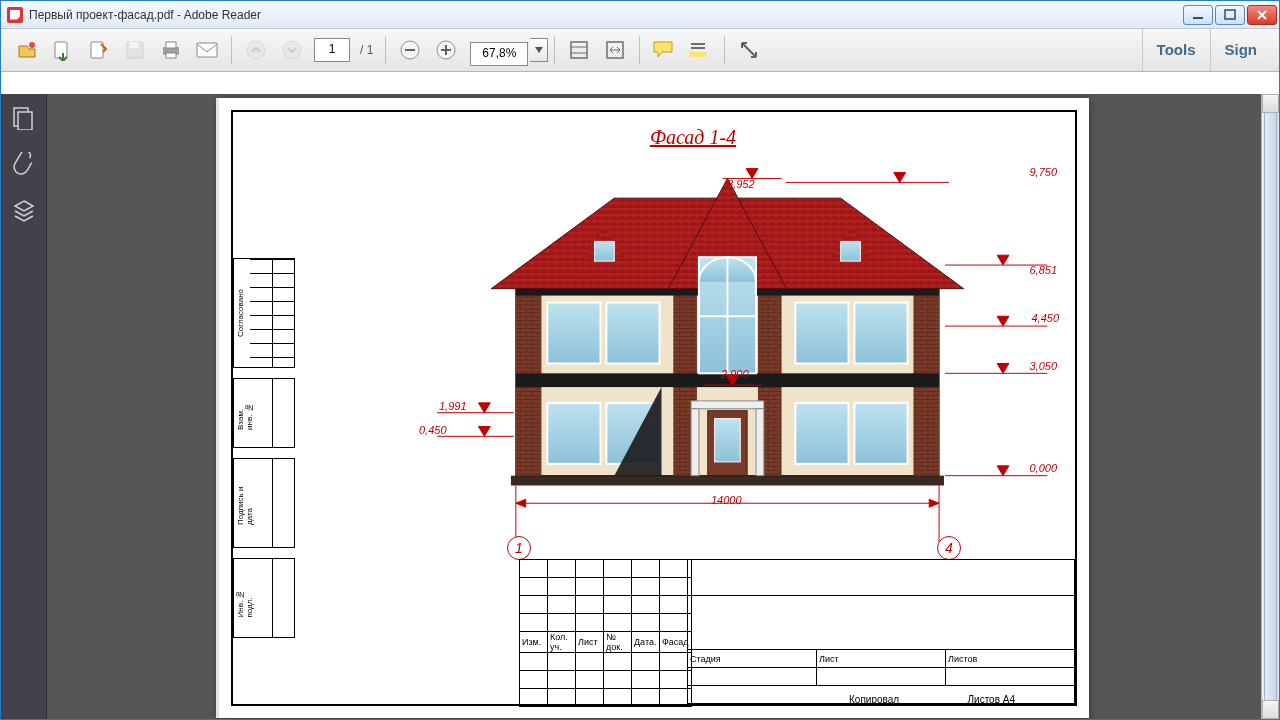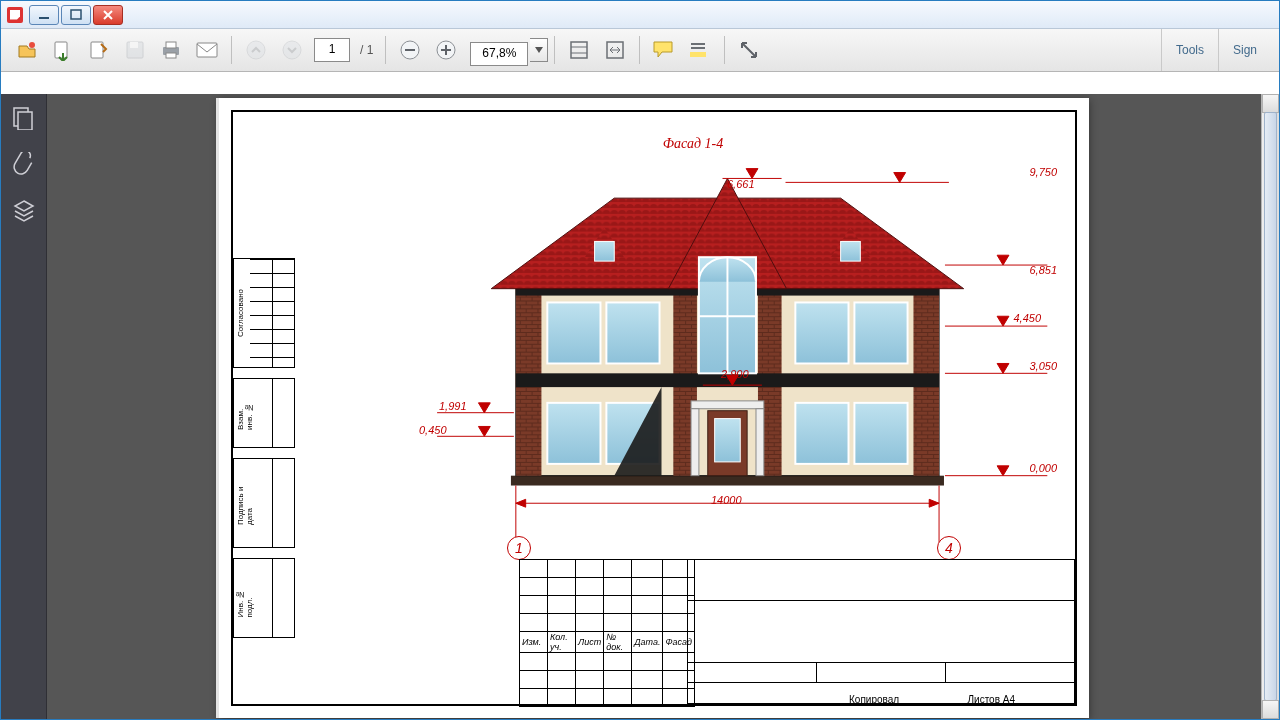--- a/index.html
+++ b/index.html
@@ -25,21 +25,21 @@
   
   .toolbar { height:43px; background:linear-gradient(#f7f7f7,#e5e5e5); border-bottom:1px solid #b5b5b5; display:flex; align-items:center; padding:0 8px; gap:0; }
   .tbtn { width:34px; height:34px; display:flex; align-items:center; justify-content:center; border:1px solid transparent; border-radius:3px; margin:0 1px; color:#444; cursor:default; }
   .tbtn.disabled { opacity:.35; }
   .tsep { width:1px; height:28px; background:#bfbfbf; margin:0 6px; }
   .pagebox { width:36px; height:24px; background:#fff; border:1px solid #8a8a8a; text-align:center; padding:3px 0; margin:0 4px; }
   .pagetot { color:#555; margin:0 6px; }
   .zoomfld { width:58px; height:24px; background:#fff; border:1px solid #8a8a8a; text-align:center; padding:3px 0; margin:8px 2px 0 6px; }
   .zoomdd { width:18px; height:24px; border:1px solid #8a8a8a; border-left:none; background:linear-gradient(#fff,#e6e6e6); display:flex; align-items:center; justify-content:center; }
   .rpanel { margin-left:auto; display:flex; }
-  .rpanel .bigbtn { padding:0 14px; height:42px; line-height:42px; font-size:12px; font-weight:normal; color:#426a8c; border-left:1px solid #c9c9c9; cursor:default; }
+  .rpanel .bigbtn { padding:0 14px; height:42px; line-height:42px; font-size:15px; font-weight:bold; color:#426a8c; border-left:1px solid #c9c9c9; cursor:default; }
   svg { display:block; }
 
   
   .work { position:absolute; top:93px; left:0; right:0; bottom:0; display:flex; background:#565656; }
   .navrail { width:46px; background:#41424a; display:flex; flex-direction:column; align-items:center; padding-top:12px; gap:22px; border-right:1px solid #2f2f35; }
   .navrail .ritem { width:24px; height:24px; color:#cfcfd6; }
   .stage { flex:1; position:relative; overflow:hidden; }
   .vscroll { width:18px; background:linear-gradient(90deg,#eee,#ddd); border-left:1px solid #b5b5b5; position:relative; }
   .vscroll::before, .vscroll::after { content:""; position:absolute; left:0; right:0; height:17px; background:linear-gradient(#f6f6f6,#dcdcdc); border:1px solid #b0b0b0; }
   .vscroll::before { top:0; }
@@ -50,40 +50,41 @@
   .page { position:absolute; left:50%; top:4px; transform:translateX(-50%); width:870px; height:620px; background:#fff; box-shadow:-3px 0 0 #e4e4e4,0 2px 8px rgba(0,0,0,.45); }
   .frame-outer { position:absolute; inset:12px 12px 12px 12px; border:2px solid #000; }
   .sidecol { position:absolute; left:14px; top:160px; bottom:14px; width:62px; }
   .sidecol .cell { position:absolute; left:0; right:0; border:1px solid #000; }
   .vtxt { writing-mode:vertical-rl; transform:rotate(180deg); font-size:8px; position:absolute; left:2px; top:50%; transform:translateY(-50%) rotate(180deg); }
   .sidegrid { position:absolute; left:16px; right:0; top:0; bottom:0; }
   .sidegrid .h { position:absolute; left:0; right:0; border-top:1px solid #000; }
   .sidegrid .v { position:absolute; top:0; bottom:0; border-left:1px solid #000; }
 
   .drawing { position:absolute; left:100px; top:18px; right:22px; height:430px; }
-  .caption { position:absolute; left:50%; top:20px; transform:translateX(-50%); font-style:italic; font-family:"Times New Roman",serif; font-size:14px; color:#c00000; }
+  .caption { position:absolute; left:50%; top:10px; transform:translateX(-50%); font-style:italic; font-family:"Times New Roman",serif; font-size:20px; color:#c00000;text-decoration:underline; }
   .dim { position:absolute; font-size:11px; color:#c00000; font-style:italic; white-space:nowrap; }
   .axis-circ { position:absolute; width:24px; height:24px; border:1.5px solid #c00000; border-radius:50%; background:#fff; display:flex; align-items:center; justify-content:center; color:#c00000; font-style:italic; font-size:14px; }
 
   
   .tblk { position:absolute; left:300px; right:14px; bottom:14px; height:145px; }
   .tblk table { border-collapse:collapse; table-layout:fixed; }
   .tblk td { border:1px solid #000; height:18px; font-size:9px; padding:0 2px; vertical-align:middle; }
   .tblsmall { position:absolute; left:0; top:0; }
-  .tblsmall td { width:28px;font-style:italic; }
+  .tblsmall td { width:28px; }
   .tblbig { position:absolute; left:168px; right:0; top:0; bottom:0; }
   .bottomlabel { position:absolute; font-size:10px; }
 </style>
 </head>
 <body>
 
 <div class="win">
 
   <div class="titlebar">
     <span class="app-ico"></span>
+    <span class="title">Первый проект-фасад.pdf - Adobe Reader</span>
     <div class="winbtns">
       <div class="winbtn">
         <svg width="12" height="12">
             <rect x="1" y="8" width="10" height="2" fill="#2b506f"></rect>
           </svg>
       </div>
       <div class="winbtn">
         <svg width="12" height="12">
             <rect x="1" y="1" width="10" height="9" fill="none" stroke="#2b506f" stroke-width="1.5"></rect>
           </svg>
@@ -371,23 +372,23 @@
             <g stroke="#c00000" stroke-width="1">
               <line x1="200" y1="390" x2="630" y2="390"></line>
               <line x1="200" y1="372" x2="200" y2="430"></line>
               <line x1="630" y1="372" x2="630" y2="430"></line>
               <path d="M200 390 l10 -4 v8 z" fill="#c00000"></path>
                 <path d="M630 390 l-10 -4 v8 z" fill="#c00000"></path>
             </g>
           </svg>
 
           <div class="dim" style="right:10px;top:50px">9,750</div>
-          <div class="dim" style="left:408px;top:62px">6,661</div>
+          <div class="dim" style="left:408px;top:62px">8,952</div>
           <div class="dim" style="right:10px;top:148px">6,851</div>
-          <div class="dim" style="right:26px;top:196px">4,450</div>
+          <div class="dim" style="right:8px;top:196px">4,450</div>
           <div class="dim" style="right:10px;top:244px">3,050</div>
           <div class="dim" style="left:402px;top:252px">2,900</div>
           <div class="dim" style="right:10px;top:346px">0,000</div>
           <div class="dim" style="left:120px;top:284px">1,991</div>
           <div class="dim" style="left:100px;top:308px">0,450</div>
           <div class="dim" style="left:392px;top:378px">14000</div>
 
           <div class="axis-circ" style="left:188px;top:420px">1</div>
           <div class="axis-circ" style="left:618px;top:420px">4</div>
         </div>
@@ -463,20 +464,25 @@
             </table>
           <div class="tblbig">
             <table style="width:100%;height:100%">
               <tbody>
                   <tr>
                     <td colspan="3" style="height:36px"></td>
                   </tr>
               <tr>
                     <td colspan="3" style="height:54px"></td>
                   </tr>
+              <tr>
+                <td style="width:46px">Стадия</td>
+                <td style="width:46px">Лист</td>
+                <td style="width:46px">Листов</td>
+              </tr>
               <tr>
                     <td></td>
                     <td></td>
                     <td></td>
                   </tr>
               <tr>
                     <td colspan="3"></td>
                   </tr>
             </tbody>
               </table>

